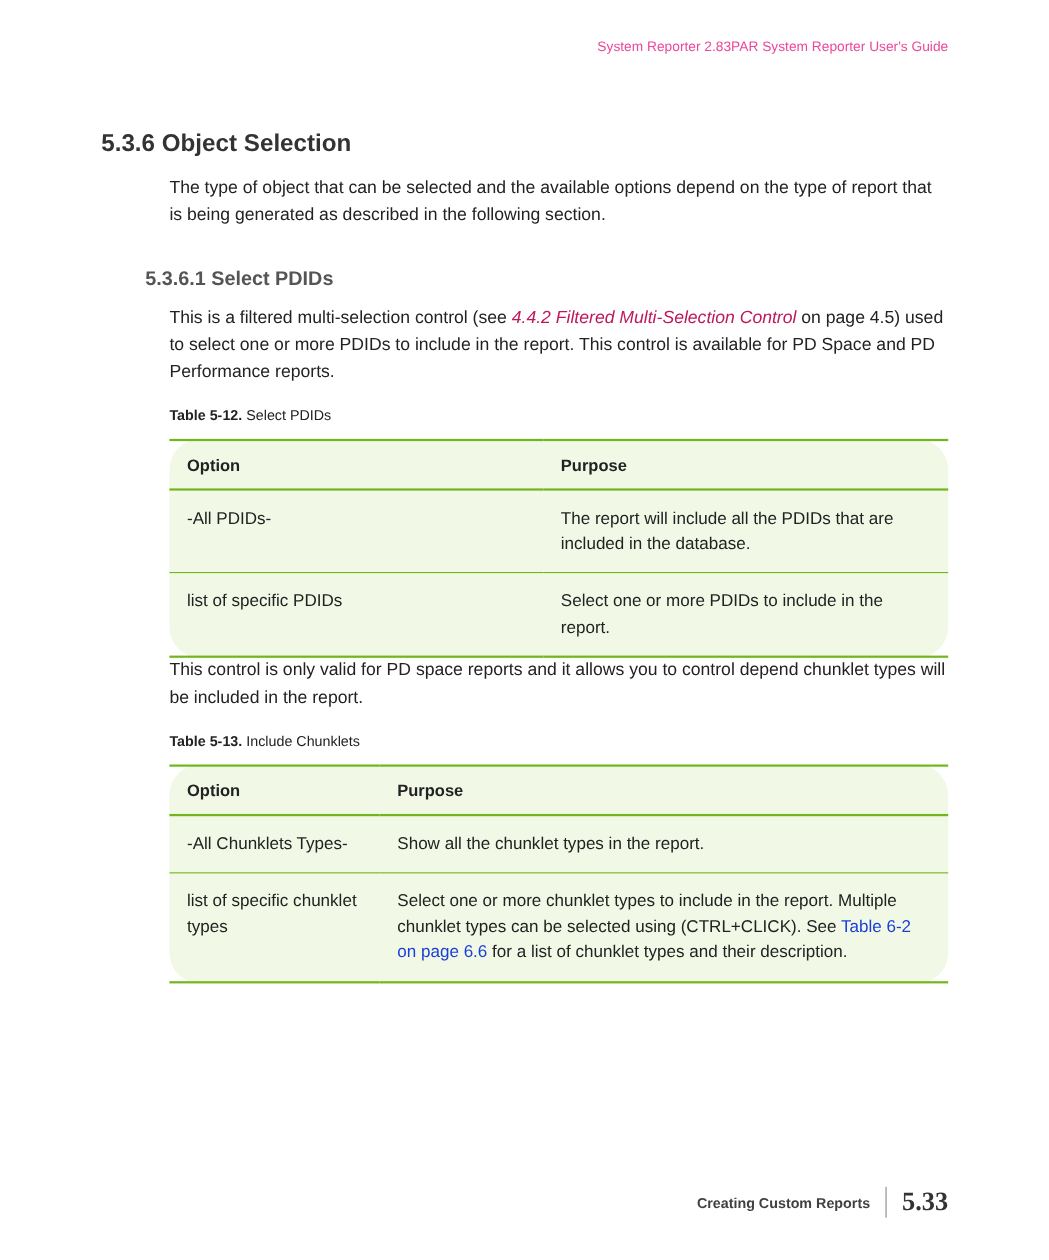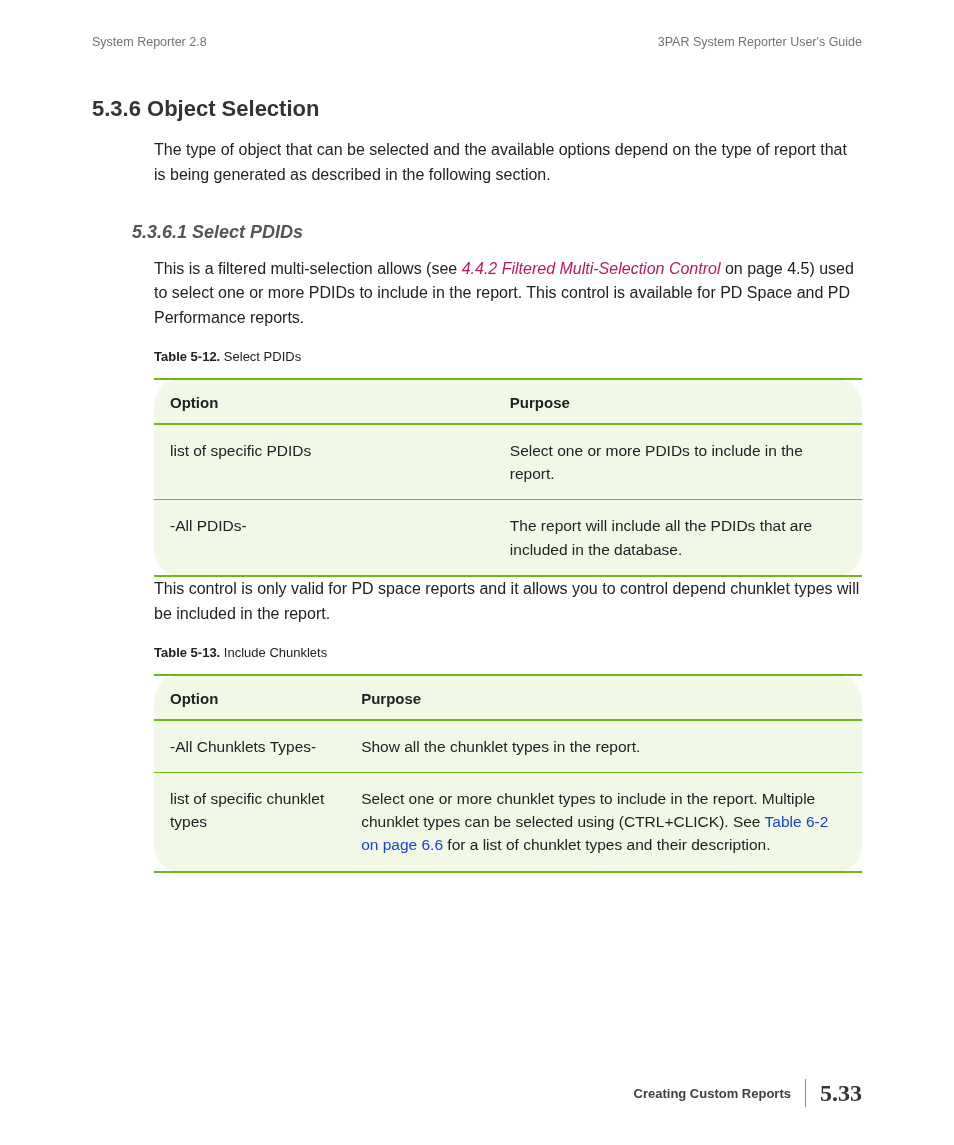--- a/index.html
+++ b/index.html
@@ -11,37 +11,36 @@
   }
   .page {
     width: 954px;
     height: 1145px;
     box-sizing: border-box;
     padding: 35px 92px 30px 92px;
     position: relative;
   }
   .hdr {
     display: flex;
-    justify-content: space-between;
+    justify-content: flex-end;
     font-size: 12.5px;
-    color: #737373;
-    margin-bottom: 47px;
+    color: #ec4899;
+    margin-bottom: 68px;
   }
   h1.sec {
     font-size: 22px;
     font-weight: 600;
     color: #333;
     margin: 0 0 16px 0;
   }
   h2.sub {
     font-size: 18px;
     font-weight: 600;
     color: #555;
     margin: 34px 0 14px 40px;
-    font-style: italic;
   }
   p.body {
     font-size: 16px;
     line-height: 1.55;
     margin: 0 0 18px 62px;
     color: #222;
   }
   .caption {
     font-size: 13px;
     margin: 10px 0 14px 62px;
@@ -117,45 +116,45 @@
   <div class="hdr">
     <span>System Reporter 2.8</span>
     <span>3PAR System Reporter User's Guide</span>
   </div>
 
   <h1 class="sec">5.3.6 Object Selection</h1>
   <p class="body">The type of object that can be selected and the available options depend on the type of report that is being generated as described in the following section.</p>
 
   <h2 class="sub">5.3.6.1 Select PDIDs</h2>
   <p class="body">
-    <span>This is a filtered multi-selection allows (see </span><a href="#" class="xref">4.4.2 Filtered Multi-Selection Control</a><span> on page 4.5) used to select one or more PDIDs to include in the report. This control is available for PD Space and PD Performance reports.</span>
+    <span>This is a filtered multi-selection control (see </span><a href="#" class="xref">4.4.2 Filtered Multi-Selection Control</a><span> on page 4.5) used to select one or more PDIDs to include in the report. This control is available for PD Space and PD Performance reports.</span>
   </p>
   <div class="caption">
     <b>Table 5-12.</b><span>  Select PDIDs</span>
   </div>
 
   <table class="tbl">
     <colgroup>
         <col style="width:48%">
         <col style="width:52%">
       </colgroup>
     <thead>
       <tr>
         <th>Option</th>
         <th>Purpose</th>
       </tr>
     </thead>
     <tbody>
       <tr>
+        <td>-All PDIDs-</td>
+        <td>The report will include all the PDIDs that are included in the database.</td>
+      </tr>
+      <tr>
         <td>list of specific PDIDs</td>
         <td>Select one or more PDIDs to include in the report.</td>
-      </tr>
-      <tr>
-        <td>-All PDIDs-</td>
-        <td>The report will include all the PDIDs that are included in the database.</td>
       </tr>
     </tbody>
   </table>
 
   <p class="body">This control is only valid for PD space reports and it allows you to control depend chunklet types will be included in the report.</p>
   <div class="caption">
     <b>Table 5-13.</b><span>  Include Chunklets</span>
   </div>
 
   <table class="tbl">

